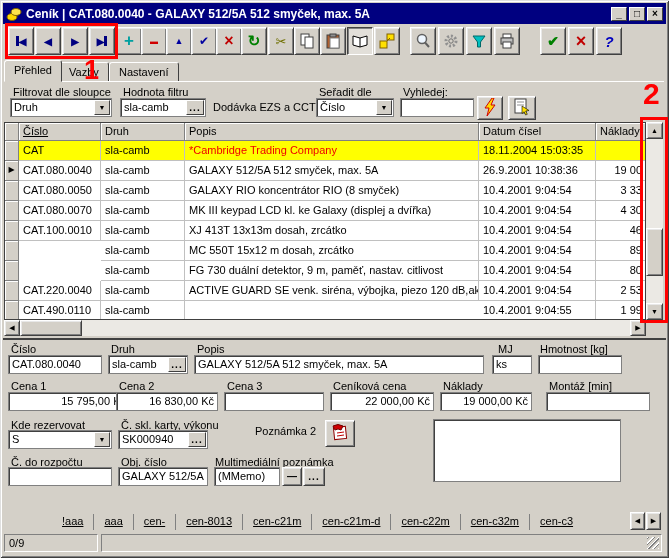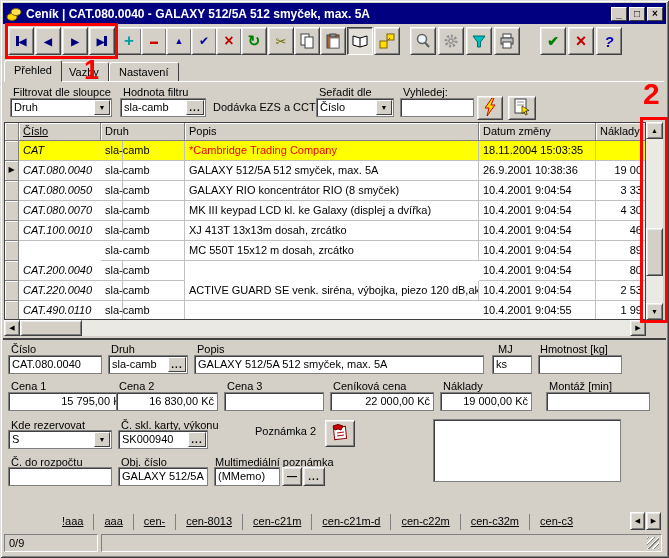--- a/index.html
+++ b/index.html
@@ -36,21 +36,21 @@
          border-top-left-radius:3px; border-top-right-radius:3px; padding:3px 9px 0 9px; font-size:11px; }
   .grid { position:absolute; left:4px; top:122px; width:642px; height:198px; background:#fff;
           border:1px solid #404040; overflow:hidden; }
   .hcell { position:absolute; top:0; height:18px; background:#d4d0c8; border-right:1px solid #808080;
            border-bottom:1px solid #808080; box-shadow: inset 1px 1px 0 #fff; padding:2px 4px; }
   .trow { position:absolute; left:0; width:642px; height:20px; }
   .tcell { position:absolute; top:0; height:20px; border-right:1px solid #c0c0c0;
            border-bottom:1px solid #c0c0c0; padding:3px 4px; white-space:nowrap; overflow:hidden; }
   .selcell { background:#d4d0c8; border-right:1px solid #808080; border-bottom:1px solid #808080;
              box-shadow: inset 1px 1px 0 #fff; font-size:8px; text-align:center; padding:4px 0; }
-  .c0{left:0;width:14px;} .c1{left:14px;width:104px;font-style:italic;} .c2{left:96px;width:84px;}
+  .c0{left:0;width:14px;} .c1{left:14px;width:82px;} .c2{left:96px;width:84px;}
   .c3{left:180px;width:294px;} .c4{left:474px;width:117px;} .c5{left:591px;width:51px;text-align:right;}
   .hl { background:#ffff00; }
   .hl .redtxt { color:#ee0000; }
   .sb { position:absolute; background:#ebe9e4; }
   .sbbtn { position:absolute; background:#d4d0c8; border:1px solid; border-color:#fff #404040 #404040 #fff;
            box-shadow: inset 1px 1px 0 #e8e8e8, inset -1px -1px 0 #808080;
            display:flex; align-items:center; justify-content:center; font-size:7px; }
   .thumb { position:absolute; background:#d4d0c8; border:1px solid; border-color:#fff #404040 #404040 #fff;
            box-shadow: inset 1px 1px 0 #e8e8e8, inset -1px -1px 0 #808080; }
   .formlbl { position:absolute; font-size:11px; white-space:nowrap; }
@@ -217,21 +217,21 @@
         <line x1="4" y1="7" x2="11" y2="7" stroke="#909090"></line>
       <path d="M9 8 L16 12.5 L12.7 13 L14.3 16.3 L12.6 17 L11.2 13.8 L9 15.5 Z" fill="#ffe000" stroke="#000" stroke-width="0.6"></path>
     </svg>
   </button>
 
   <div class="grid">
     <div class="hcell c0" style="left:0;width:14px"></div>
     <div class="hcell" style="left:14px;width:82px;text-decoration:underline">Číslo</div>
     <div class="hcell" style="left:96px;width:84px">Druh</div>
     <div class="hcell" style="left:180px;width:294px">Popis</div>
-    <div class="hcell" style="left:474px;width:117px">Datum změny</div>
+    <div class="hcell" style="left:474px;width:117px">Datum čísel</div>
     <div class="hcell" style="left:591px;width:51px">Náklady</div>
 
     <div class="trow hl" style="top:18px">
       <div class="tcell c0 selcell"></div>
       <div class="tcell c1">CAT</div>
       <div class="tcell c2">sla-camb</div>
       <div class="tcell c3 redtxt">*Cambridge Trading Company</div>
       <div class="tcell c4">18.11.2004 15:03:35</div>
       <div class="tcell c5"></div>
     </div>
@@ -269,22 +269,22 @@
     </div>
     <div class="trow" style="top:118px">
       <div class="tcell c0 selcell"></div>
       <div class="tcell c2">sla-camb</div>
       <div class="tcell c3">MC 550T 15x12 m dosah, zrcátko</div>
       <div class="tcell c4">10.4.2001 9:04:54</div>
       <div class="tcell c5">89</div>
     </div>
     <div class="trow" style="top:138px">
       <div class="tcell c0 selcell"></div>
-      <div class="tcell c1">CAT.200.0040</div>
-      <div class="tcell c2">sla-camb</div>
+      <div class="tcell c2">sla-camb</div>
+      <div class="tcell c3">FG 730 duální detektor, 9 m, paměť, nastav. citlivost</div>
       <div class="tcell c4">10.4.2001 9:04:54</div>
       <div class="tcell c5">80</div>
     </div>
     <div class="trow" style="top:158px">
       <div class="tcell c0 selcell"></div>
       <div class="tcell c1">CAT.220.0040</div>
       <div class="tcell c2">sla-camb</div>
       <div class="tcell c3">ACTIVE GUARD SE venk. siréna, výbojka, piezo 120 dB,aku</div>
       <div class="tcell c4">10.4.2001 9:04:54</div>
       <div class="tcell c5">2 53</div>

